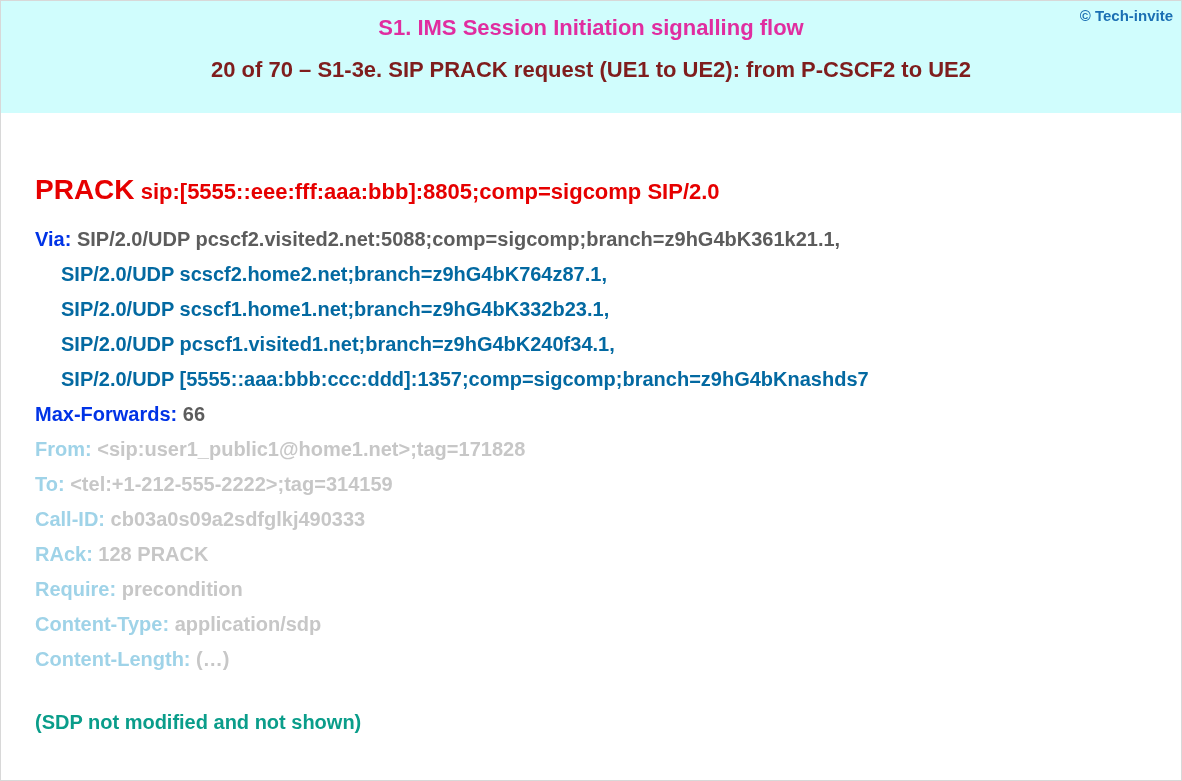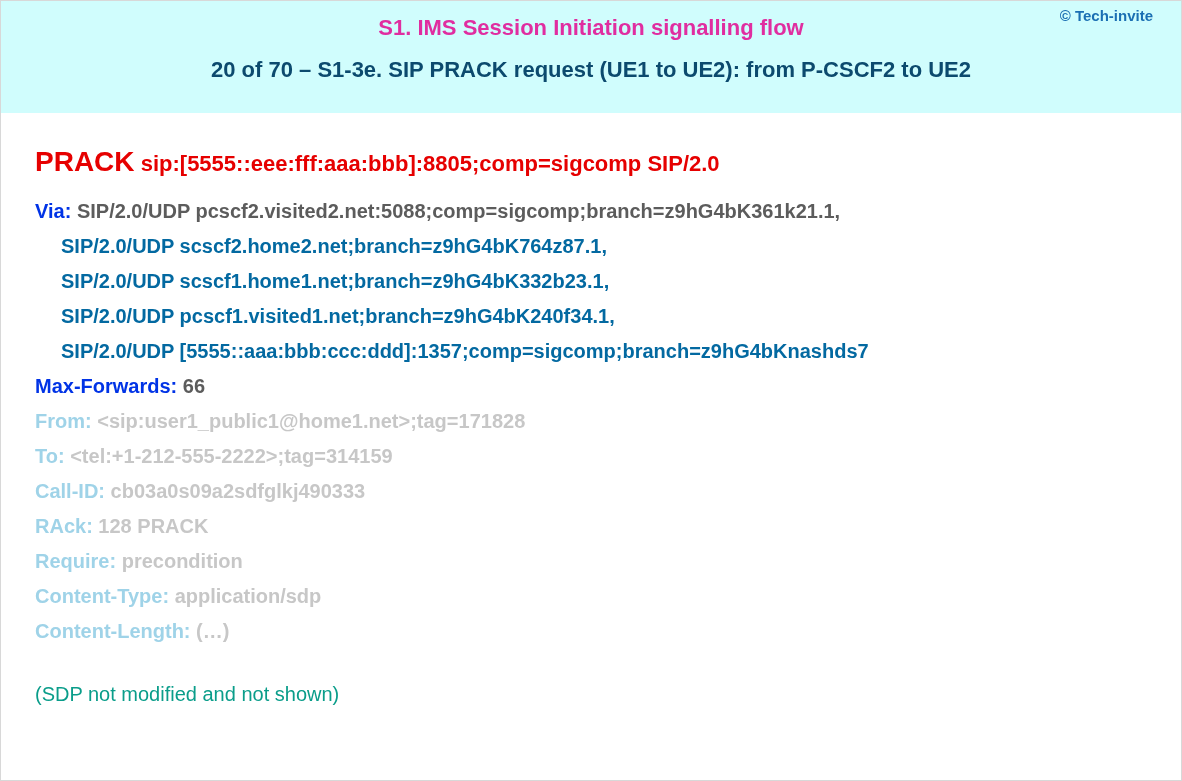--- a/index.html
+++ b/index.html
@@ -20,39 +20,39 @@
   }
   .banner {
     background: #d0fdfd;
     padding: 10px 0 14px 0;
     text-align: center;
     position: relative;
   }
   .copyright {
     position: absolute;
     top: 6px;
-    right: 28px;
+    right: 8px;
     color: #1b6fb3;
     font-size: 15px;
     font-weight: 600;
   }
   .title-main {
     color: #e02da0;
     font-size: 22px;
     font-weight: 700;
     margin: 4px 0 6px 0;
   }
   .title-sub {
-    color: #0c4a6e;
+    color: #7f1d1d;
     font-size: 22px;
     font-weight: 600;
     margin: 16px;
   }
   .body-area {
-    padding: 24px 30px 20px 34px;
+    padding: 52px 30px 20px 34px;
     font-size: 20px;
     line-height: 1.75;
     font-weight: 700;
   }
   .req-line {
     color: #e60000;
     font-size: 22px;
     font-weight: 700;
     margin-bottom: 8px;
   }
@@ -64,21 +64,21 @@
   .hv-strong { color: #5c5c5c; }
   .hn-faded  { color: #9fd3e8; }
   .hv-faded  { color: #c7c7c7; }
   .via-cont {
     color: #0369a1;
     padding-left: 26px;
   }
   .sdp-note {
     color: #0a9d8a;
     font-size: 20px;
-    font-weight: 400;
+    font-weight: 700;
     margin-top: 28px;
   }
 </style>
 </head>
 <body>
 
 <div class="frame">
 
   <div class="banner">
     <div class="copyright">© Tech-invite</div>

